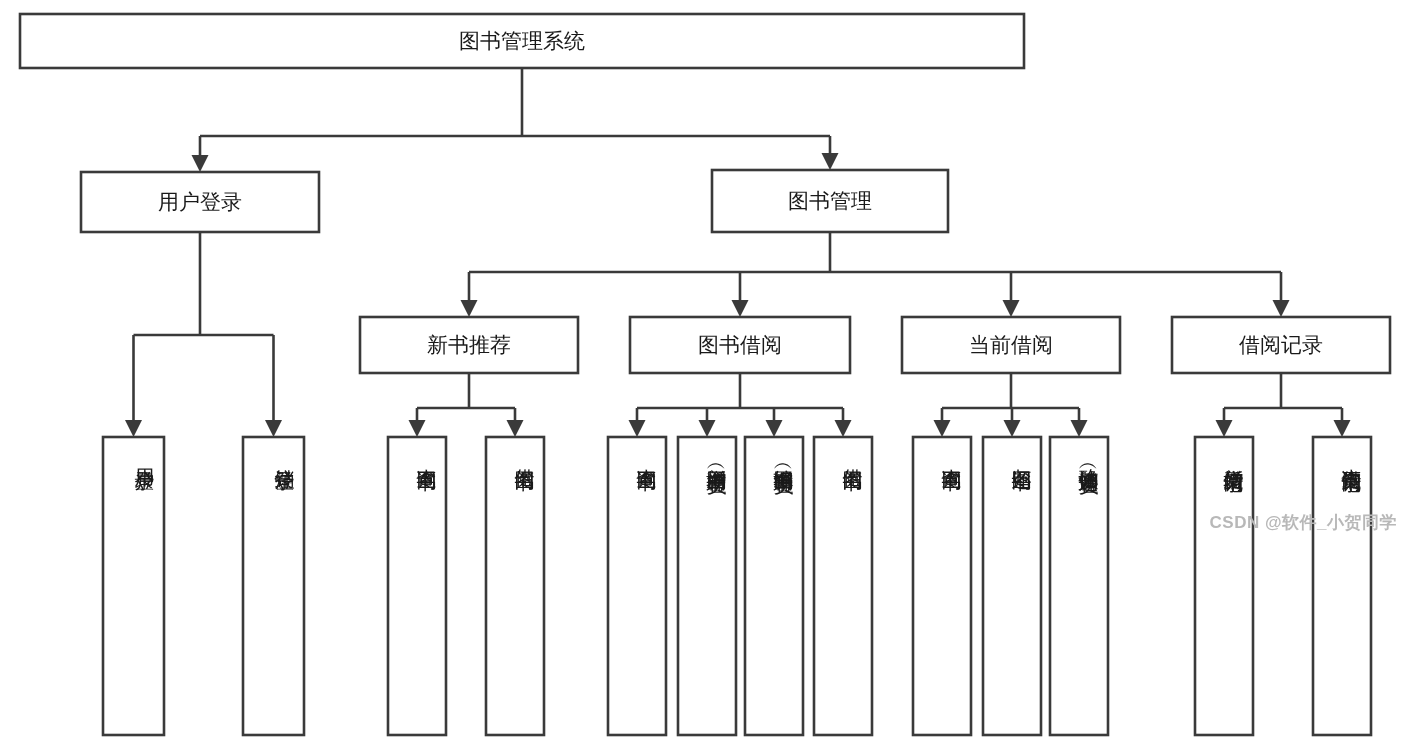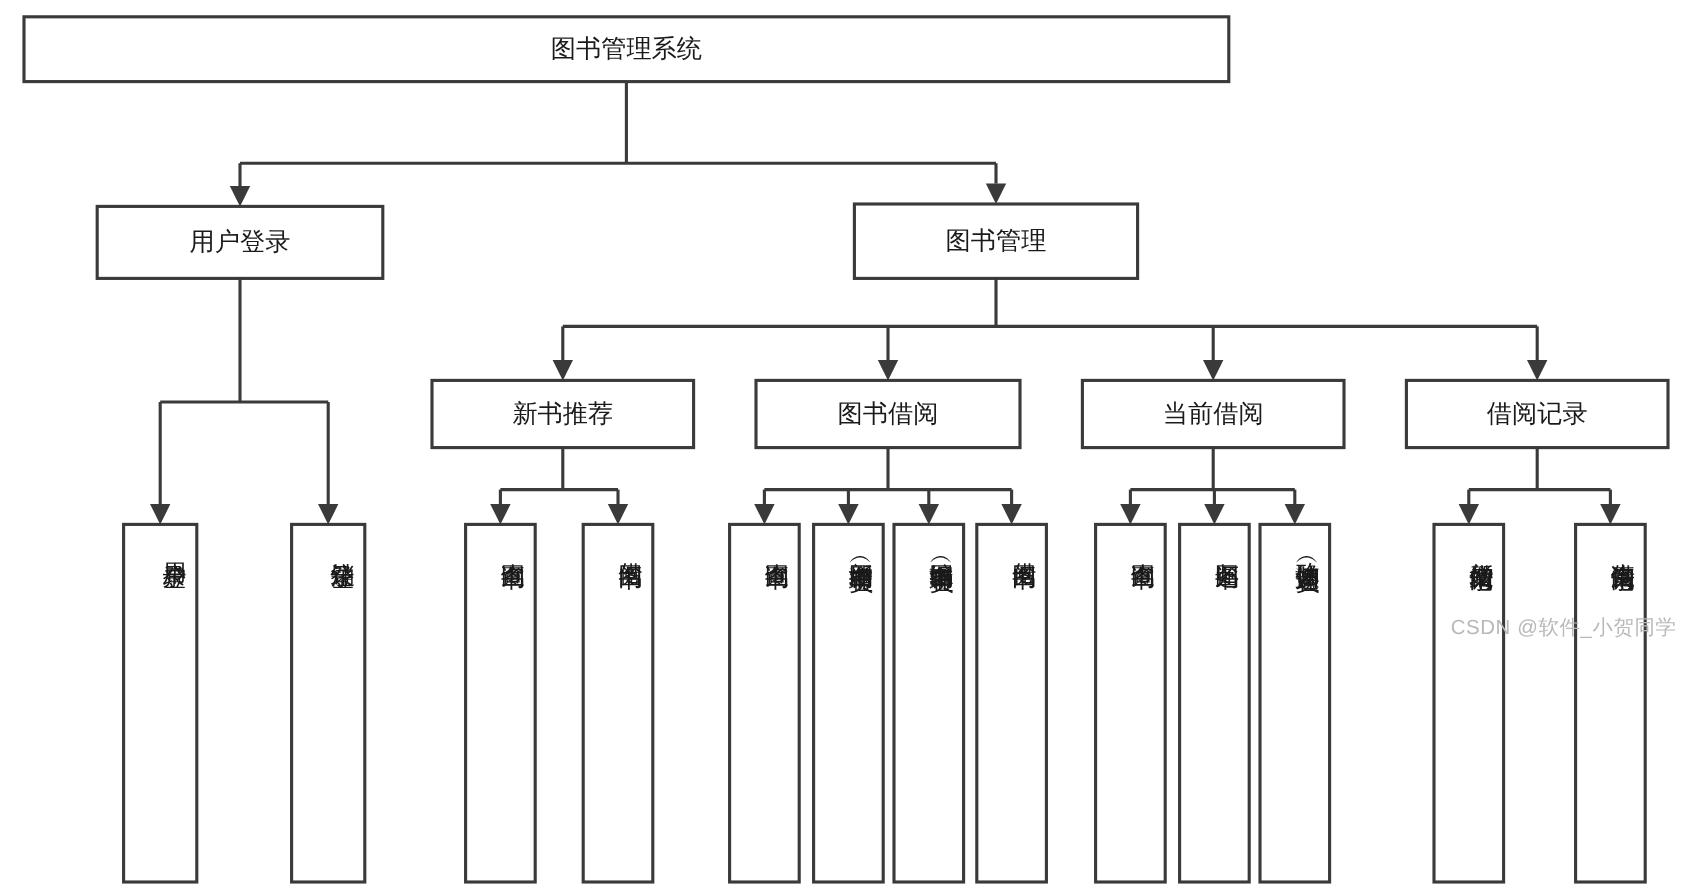--- a/index.html
+++ b/index.html
@@ -65,20 +65,21 @@
   }
   .watermark {
     position: absolute;
     right: 8px;
     bottom: 4px;
     font-family: "Liberation Sans", "DejaVu Sans", sans-serif;
     font-size: 17px;
     color: #b8b8b8;
     white-space: nowrap;
     letter-spacing: 0.5px;
+    font-weight: bold;
   }
 </style>
 </head>
 <body>
 
 <div id="diagram-root">
   <svg class="flow-canvas" id="flow-canvas" viewBox="0 0 1405 747" xmlns="http://www.w3.org/2000/svg">
       <g>
         <rect x="20" y="14" width="1004" height="54" class="node-rect"></rect>
         <text x="522" y="42" class="node-label-h">图书管理系统</text>

